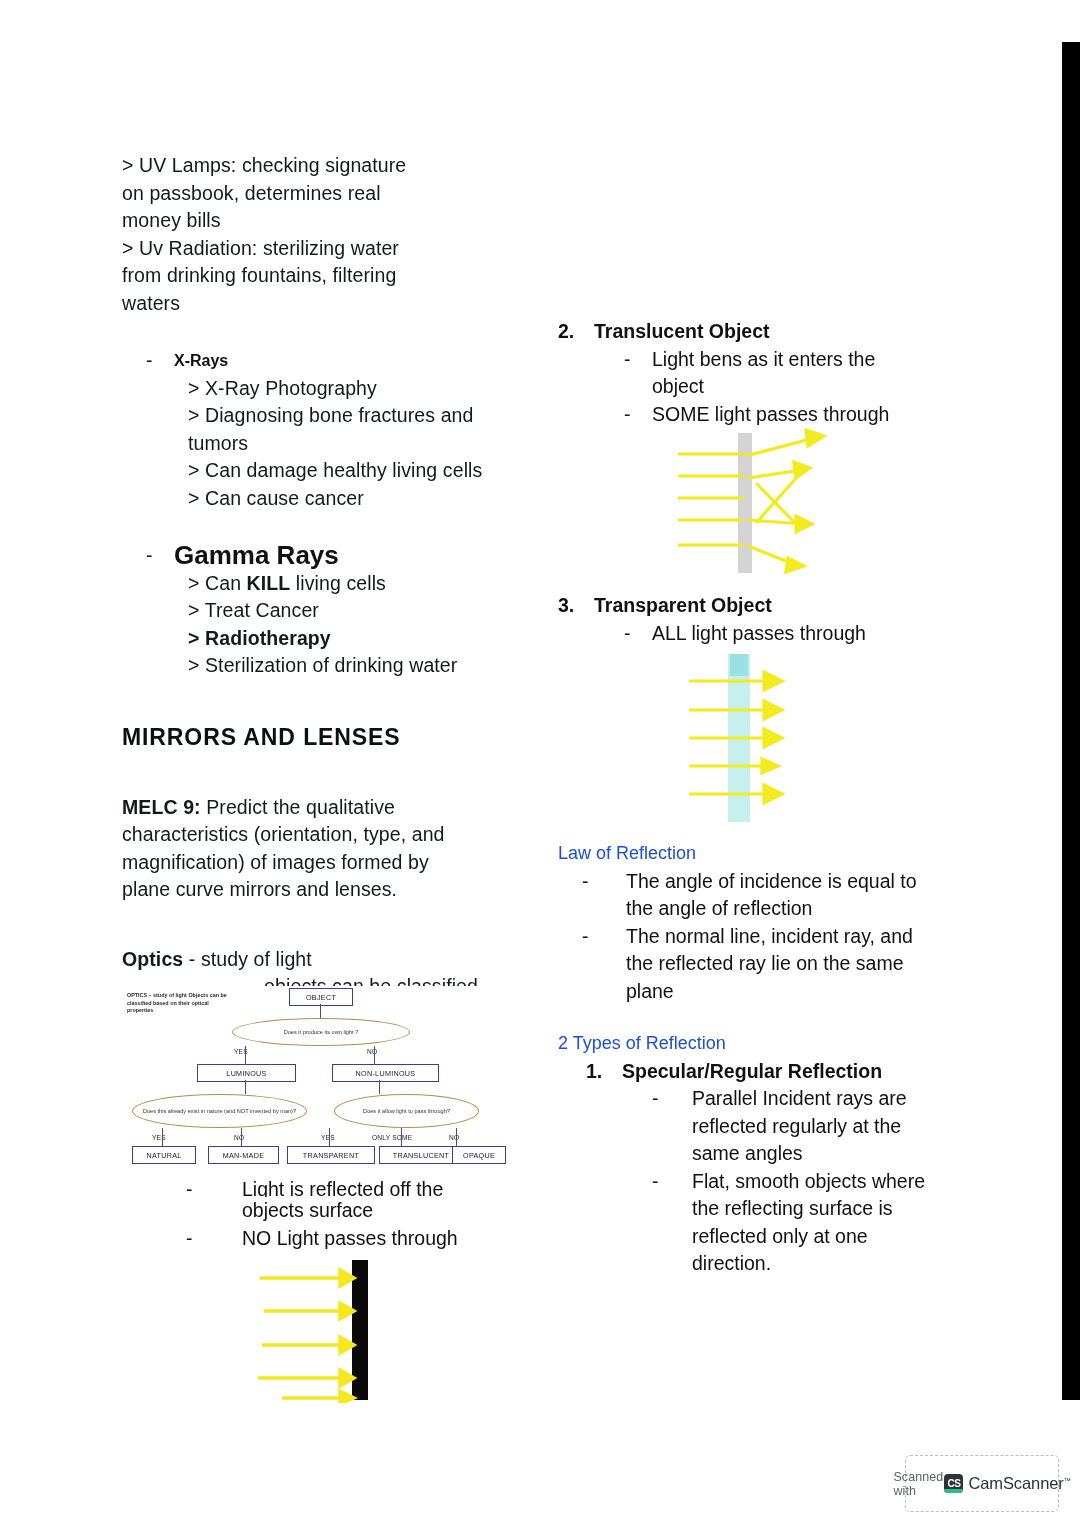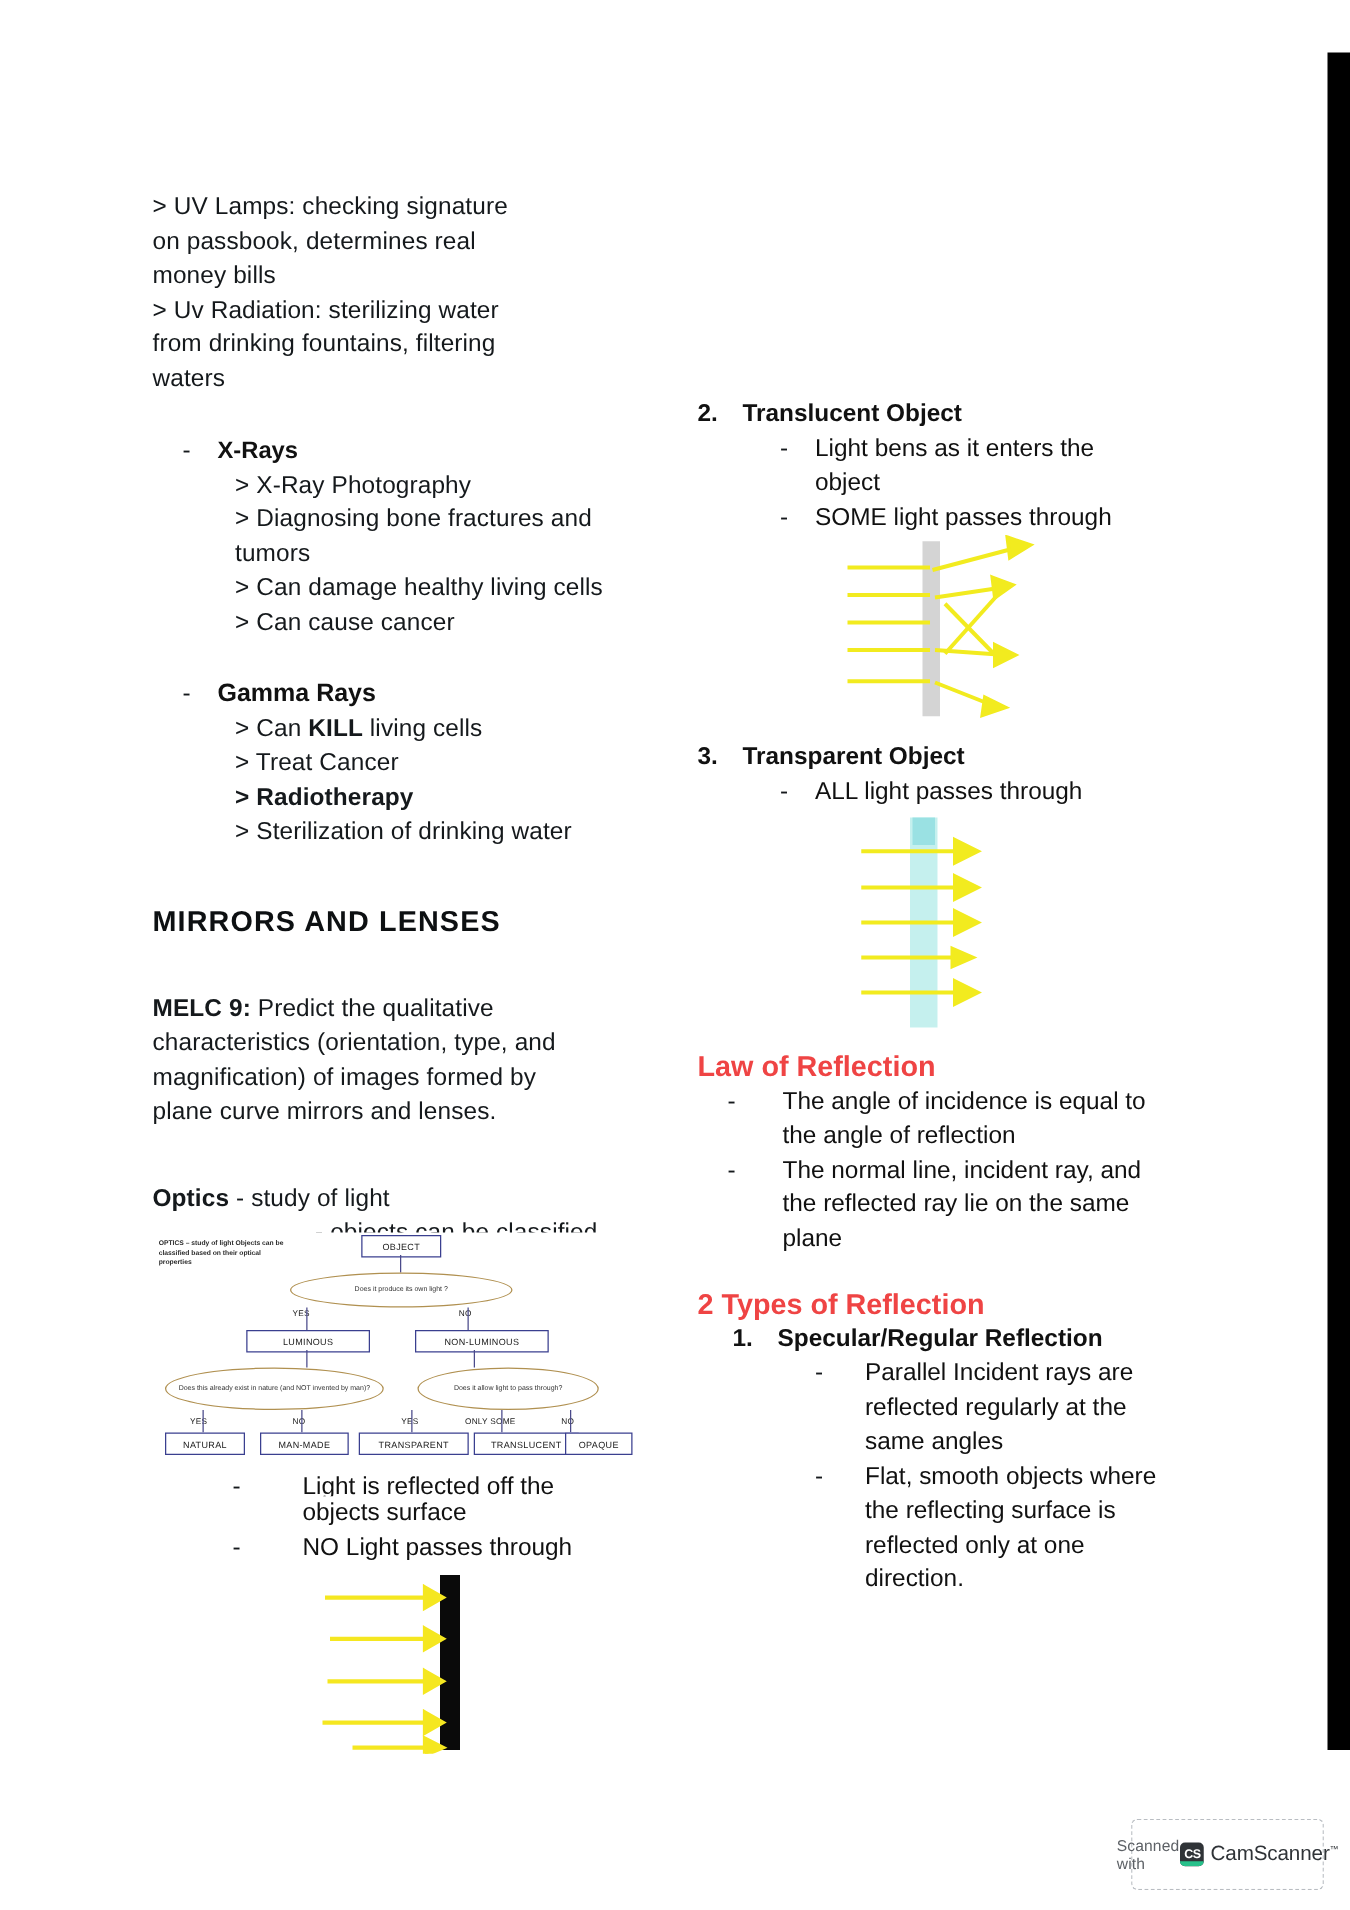--- a/index.html
+++ b/index.html
@@ -70,23 +70,23 @@
   .gap-l { height: 42px; }
 
   .heading-big {
     font-size: 23px;
     font-weight: bold;
     letter-spacing: 0.9px;
     color: #0d1012;
     line-height: 30px;
   }
   .heading-sm {
-    font-size: 23px;
-    font-weight: bold;
-    color: #ef4444;
+    font-size: 18px;
+    font-weight: normal;
+    color: #1d4ed8;
     line-height: 27.5px;
   }
 
   
   .num-row {
     display: flex;
     font-size: 19.5px;
     line-height: 27.5px;
     font-weight: bold;
   }
@@ -249,35 +249,35 @@
       <div class="ln">&gt; Uv Radiation: sterilizing water</div>
       <div class="ln">from drinking fountains, filtering</div>
       <div class="ln">waters</div>
     </div>
 
     <div class="gap-m"></div>
 
     <div>
       <div class="dash-row" style="margin-left:24px;">
         <span class="dash-mark">-</span>
-        <span class="b" style="font-size:19px;">X-Rays</span>
+        <span class="b" style="font-size:16px;">X-Rays</span>
       </div>
       <div class="ln ind2">&gt; X-Ray Photography</div>
       <div class="ln ind2">&gt; Diagnosing bone fractures and</div>
       <div class="ln ind2">tumors</div>
       <div class="ln ind2">&gt; Can damage healthy living cells</div>
       <div class="ln ind2">&gt; Can cause cancer</div>
     </div>
 
     <div class="gap-m"></div>
 
     <div>
       <div class="dash-row" style="margin-left:24px;">
         <span class="dash-mark">-</span>
-        <span class="b" style="font-size:20px;">Gamma Rays</span>
+        <span class="b" style="font-size:26px;">Gamma Rays</span>
       </div>
       <div class="ln ind2"><span>&gt; Can </span><span class="b">KILL</span><span> living cells</span></div>
       <div class="ln ind2">&gt; Treat Cancer</div>
       <div class="ln ind2 b">&gt; Radiotherapy</div>
       <div class="ln ind2">&gt; Sterilization of drinking water</div>
     </div>
 
     <div class="gap-l"></div>
 
     <div class="heading-big">MIRRORS AND LENSES</div>

